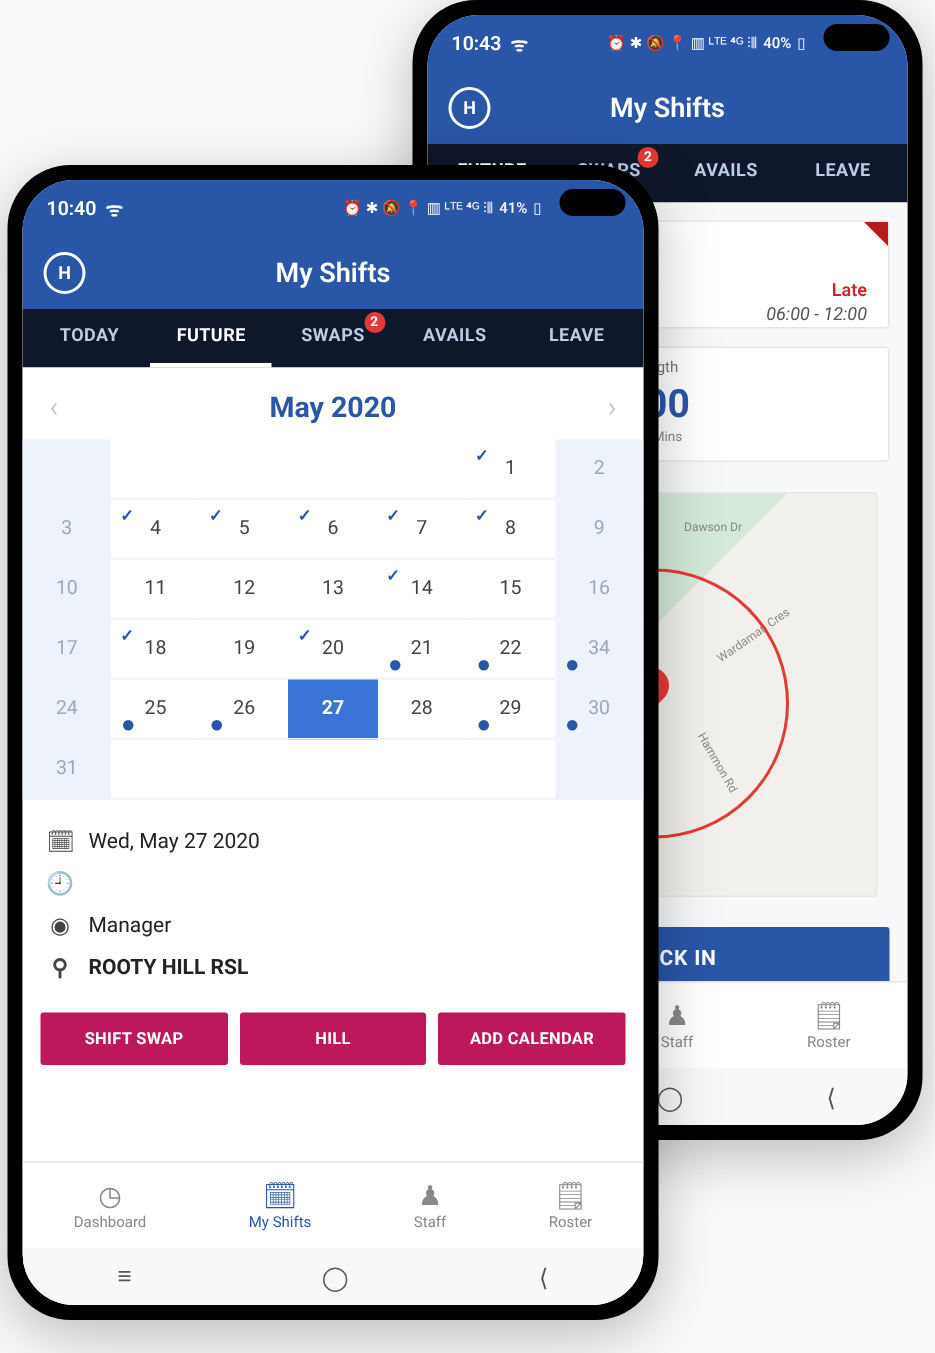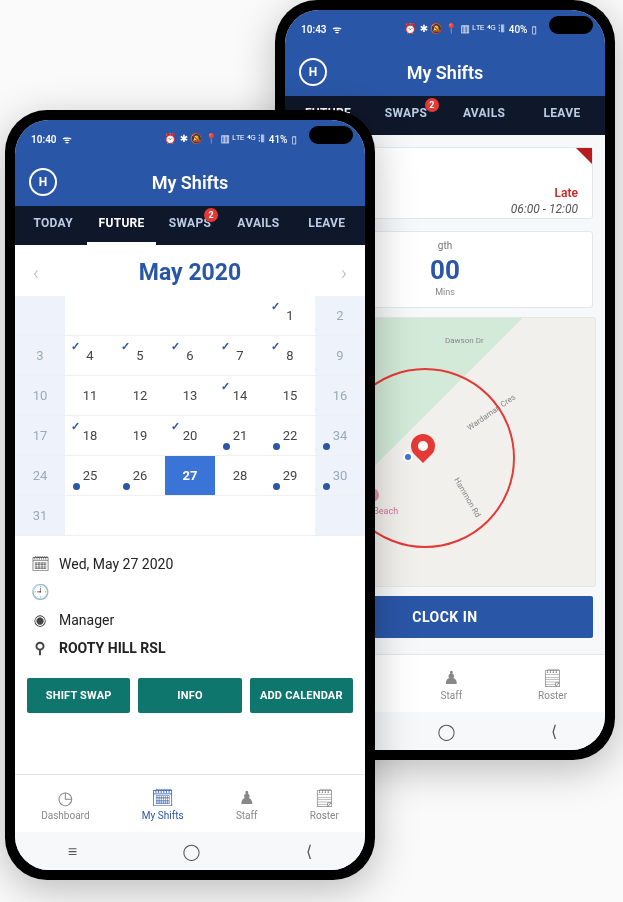--- a/index.html
+++ b/index.html
@@ -12,21 +12,21 @@
     overflow: hidden;
   }
   .phone {
     position: absolute;
     background: #000;
     border-radius: 42px;
     padding: 10px;
     box-shadow: 0 10px 40px rgba(0,0,0,0.25);
   }
   .phone-back { left: 275px; top: 0; width: 340px; height: 760px; }
-  .phone-front { left: 5px; top: 110px; width: 370px; height: 770px; }
+  .phone-front { left: 5px; top: 110px; width: 434px; height: 770px; }
   .screen {
     width: 100%;
     height: 100%;
     background: #f6f8fa;
     border-radius: 34px;
     overflow: hidden;
     position: relative;
     display: flex;
     flex-direction: column;
   }
@@ -44,21 +44,21 @@
     height: 38px;
     background: #2a56a7;
     color: #fff;
     display: flex;
     align-items: center;
     justify-content: space-between;
     padding: 0 12px 0 16px;
     font-size: 11px;
     font-weight: 500;
   }
-  .statusbar-left { display: flex; align-items: center; gap: 6px; font-size: 10px; font-weight: 600;}
+  .statusbar-left { display: flex; align-items: center; gap: 6px; font-size: 13px; font-weight: 600;}
   .statusbar-right { display: flex; align-items: center; gap: 4px; margin-right: 56px; font-size: 10px;}
   .appbar {
     height: 48px;
     background: #2a56a7;
     color: #fff;
     display: flex;
     align-items: center;
     justify-content: center;
     position: relative;
   }
@@ -109,21 +109,21 @@
   }
   .content { flex: 1; overflow: hidden; background:#fff;}
   
   .cal-header {
     display: flex;
     align-items: center;
     justify-content: space-between;
     padding: 14px 18px 10px 18px;
   }
   .cal-header .chev { color: #bbb; font-size: 20px; font-weight: 300; }
-  .cal-title { color: #2a56a7; font-size: 23px; font-weight: 700; }
+  .cal-title { color: #2a56a7; font-size: 19px; font-weight: 700; }
   .cal-dow {
     display: grid;
     grid-template-columns: repeat(7, 1fr);
     text-align: center;
     font-size: 11px;
     color: #aaa;
     font-weight: 600;
     padding: 6px 4px;
     border-bottom: 1px solid #eee;
   }
@@ -177,21 +177,21 @@
     color: #444;
     font-size: 15px;
   }
   .action-row {
     display: grid;
     grid-template-columns: 1fr 1fr 1fr;
     gap: 8px;
     padding: 8px 12px 12px 12px;
   }
   .action-btn {
-    background: #0f766e;
+    background: #be185d;
     color: #fff;
     font-size: 11px;
     font-weight: 700;
     text-align: center;
     padding: 11px 0;
     border-radius: 2px;
     letter-spacing: 0.2px;
   }
   
   .bottomnav {
@@ -254,21 +254,21 @@
     background: #fff;
     border: 1px solid #e6e6e6;
     border-radius: 3px;
     text-align: center;
     padding: 8px 4px 10px 4px;
   }
   .statlabel { font-size: 10px; color:#777; }
   .statvalue { font-size: 26px; font-weight: 700; color:#2a56a7; margin:4px 0 2px 0;}
   .statsub { font-size: 9px; color:#888;}
   .map {
-    margin: 9px;
+    margin: 20px;
     height: 270px;
     border: 1px solid #e6e6e6;
     border-radius: 3px;
     background: linear-gradient(135deg, #d3ead8 0 40%, #f1f0ec 40% 100%);
     position: relative;
     overflow: hidden;
   }
   .map .circle {
     position: absolute;
     left: 40px; top: 50px;
@@ -590,21 +590,21 @@
           <span class="ico">◉</span>
           <span>Manager</span>
         </div>
         <div class="detail-row" style="font-weight:700;">
           <span class="ico">⚲</span>
           <span>ROOTY HILL RSL</span>
         </div>
       </div>
       <div class="action-row">
         <div class="action-btn">SHIFT SWAP</div>
-        <div class="action-btn">INFO</div>
+        <div class="action-btn">HILL</div>
         <div class="action-btn">ADD CALENDAR</div>
       </div>
     </div>
     <div class="bottomnav">
       <div class="navitem">
         <span class="navicon">◷</span>
         <span>Dashboard</span>
       </div>
       <div class="navitem active">
         <span class="navicon">🗓</span>

